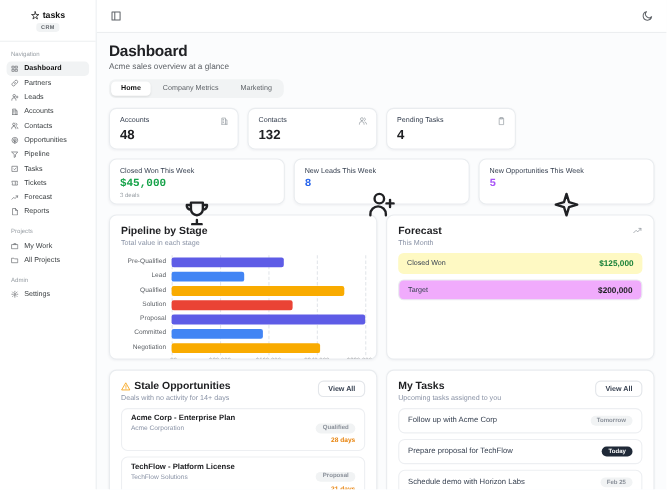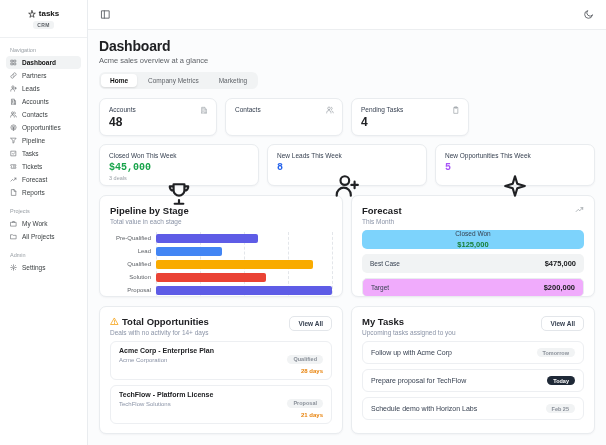--- a/index.html
+++ b/index.html
@@ -43,21 +43,21 @@
   .stat-value { font-size:12px; font-weight:700; margin-top:2px; }
   .stat .ic.corner { position:absolute; top:7px; right:8px; width:8px; height:8px; color:#9aa0a6; }
 
   .grid3 { display:grid; grid-template-columns:repeat(3,1fr); gap:8px; margin-top:8px; }
   .wstat { position:relative; padding:7px 9px; height:42px; }
   .wstat-value { font-size:10px; font-weight:700; margin-top:3px;font-family:Liberation Mono, monospace; }
   .wstat-sub { font-size:5.5px; color:#9aa0a6; margin-top:2px; }
 
   .grid2 { display:grid; grid-template-columns:1fr 1fr; gap:8px; margin-top:9px; }
   .panel { padding:9px 10px; }
-  .mid { height:102px; overflow:hidden; }
+  .mid { height:132px; overflow:hidden; }
   .panel-head { display:flex; justify-content:space-between; align-items:flex-start; }
   .panel-title { font-size:9.5px; font-weight:700; display:flex; align-items:center; gap:3px; }
   .panel-sub { font-size:6.5px; color:#8a93a6; margin-top:2px; }
   .head-ic { width:9px; height:9px; color:#9aa0a6; }
   .warn { width:9px; height:9px; color:#f59e0b; }
 
   
   .cplot { display:grid; grid-template-columns:46px 1fr; margin-top:7px; }
   .ylabels span { display:block; height:13px; line-height:13px; font-size:6px; color:#5f6368;
     text-align:right; padding-right:5px; white-space:nowrap; }
@@ -65,21 +65,21 @@
   .gridline { position:absolute; top:0; bottom:0; border-left:1px dashed #e3e6ea; }
   .brow { height:13px; display:flex; align-items:center; position:relative; }
   .cbar { height:9px; border-radius:2px; }
   .xlabels { position:relative; height:8px; margin-top:2px; grid-column:2; }
   .xlabels span { position:absolute; top:0; transform:translateX(-50%); font-size:5.5px; color:#5f6368; white-space:nowrap; }
 
   
   .frow { display:flex; justify-content:space-between; align-items:center; height:19px;
     border-radius:5px; padding:0 8px; margin-top:5px; font-size:6.5px; color:#374151; }
   .frow .fval { font-weight:700; font-size:7.5px; }
-  .f0 { background:#7dd3fc;flex-direction:column; }
+  .f0 { background:#fef9c3; }
   .f1 { background:#e8f0fe; }
   .f2 { background:#f1f3f4; }
   .f3 { background:#f0abfc; border:1px solid #e9ecef; }
 
   
   .litem { border:1px solid #edeff2; border-radius:6px; padding:5px 8px; margin-top:5px;
     display:flex; justify-content:space-between; background:#fff; }
   .li-title { font-size:7px; font-weight:700; color:#202124; }
   .li-sub { font-size:6px; color:#8a93a6; margin-top:2.5px; }
   .li-right { text-align:right; flex:0 0 auto; margin-left:6px; }
@@ -258,20 +258,21 @@
           <div class="stat-label">Accounts</div>
           <div class="stat-value">48</div>
           <span class="ic corner">
               <svg viewBox="0 0 24 24" fill="none" stroke="currentColor" stroke-width="2" stroke-linecap="round" stroke-linejoin="round">
                 <path d="M5 21V4h10v17 M5 21h14 M15 9h4v12 M8 8h2 M8 12h2 M8 16h2"></path>
               </svg>
             </span>
         </div>
         <div class="card stat">
           <div class="stat-label">Contacts</div>
+          <div class="stat-value">132</div>
           <span class="ic corner">
               <svg viewBox="0 0 24 24" fill="none" stroke="currentColor" stroke-width="2" stroke-linecap="round" stroke-linejoin="round">
                 <path d="M9 11a4 4 0 100-8 4 4 0 000 8z M2 21v-1a6.5 6.5 0 0113 0v1 M16 3.5a4 4 0 010 7.5 M17.5 14.5a6.5 6.5 0 014.5 6"></path>
               </svg>
             </span>
         </div>
         <div class="card stat">
           <div class="stat-label">Pending Tasks</div>
           <div class="stat-value">4</div>
           <span class="ic corner">
@@ -370,43 +371,39 @@
             <span class="ic head-ic">
                 <svg viewBox="0 0 24 24" fill="none" stroke="currentColor" stroke-width="2" stroke-linecap="round" stroke-linejoin="round">
                   <path d="M3 17.5l5.8-5.8 3.8 3.8L20.5 7 M15.5 7h5v5"></path>
                 </svg>
               </span>
           </div>
           <div class="frow f0">
             <span>Closed Won</span>
             <span class="fval" style="color: rgb(24, 128, 56);">$125,000</span>
           </div>
-          <div class="frow f2">
-            <span>Best Case</span>
-            <span class="fval" style="color: rgb(32, 33, 36);">$475,000</span>
-          </div>
           <div class="frow f3">
             <span>Target</span>
             <span class="fval" style="color: rgb(32, 33, 36);">$200,000</span>
           </div>
         </div>
       </div>
 
       
       <div class="grid2">
         <div class="card panel">
           <div class="panel-head">
             <div>
               <div class="panel-title">
                 <span class="ic warn">
                     <svg viewBox="0 0 24 24" fill="none" stroke="currentColor" stroke-width="2" stroke-linecap="round" stroke-linejoin="round">
                       <path d="M12 3.5L21.5 20h-19z M12 9.5v4.5 M12 17v.5"></path>
                     </svg>
                   </span>
-                <span>Total Opportunities</span>
+                <span>Stale Opportunities</span>
               </div>
               <div class="panel-sub">Deals with no activity for 14+ days</div>
             </div>
             <button class="viewall">View All</button>
           </div>
           <div class="litem">
             <div>
               <div class="li-title">Acme Corp - Enterprise Plan</div>
               <div class="li-sub">Acme Corporation</div>
             </div>

